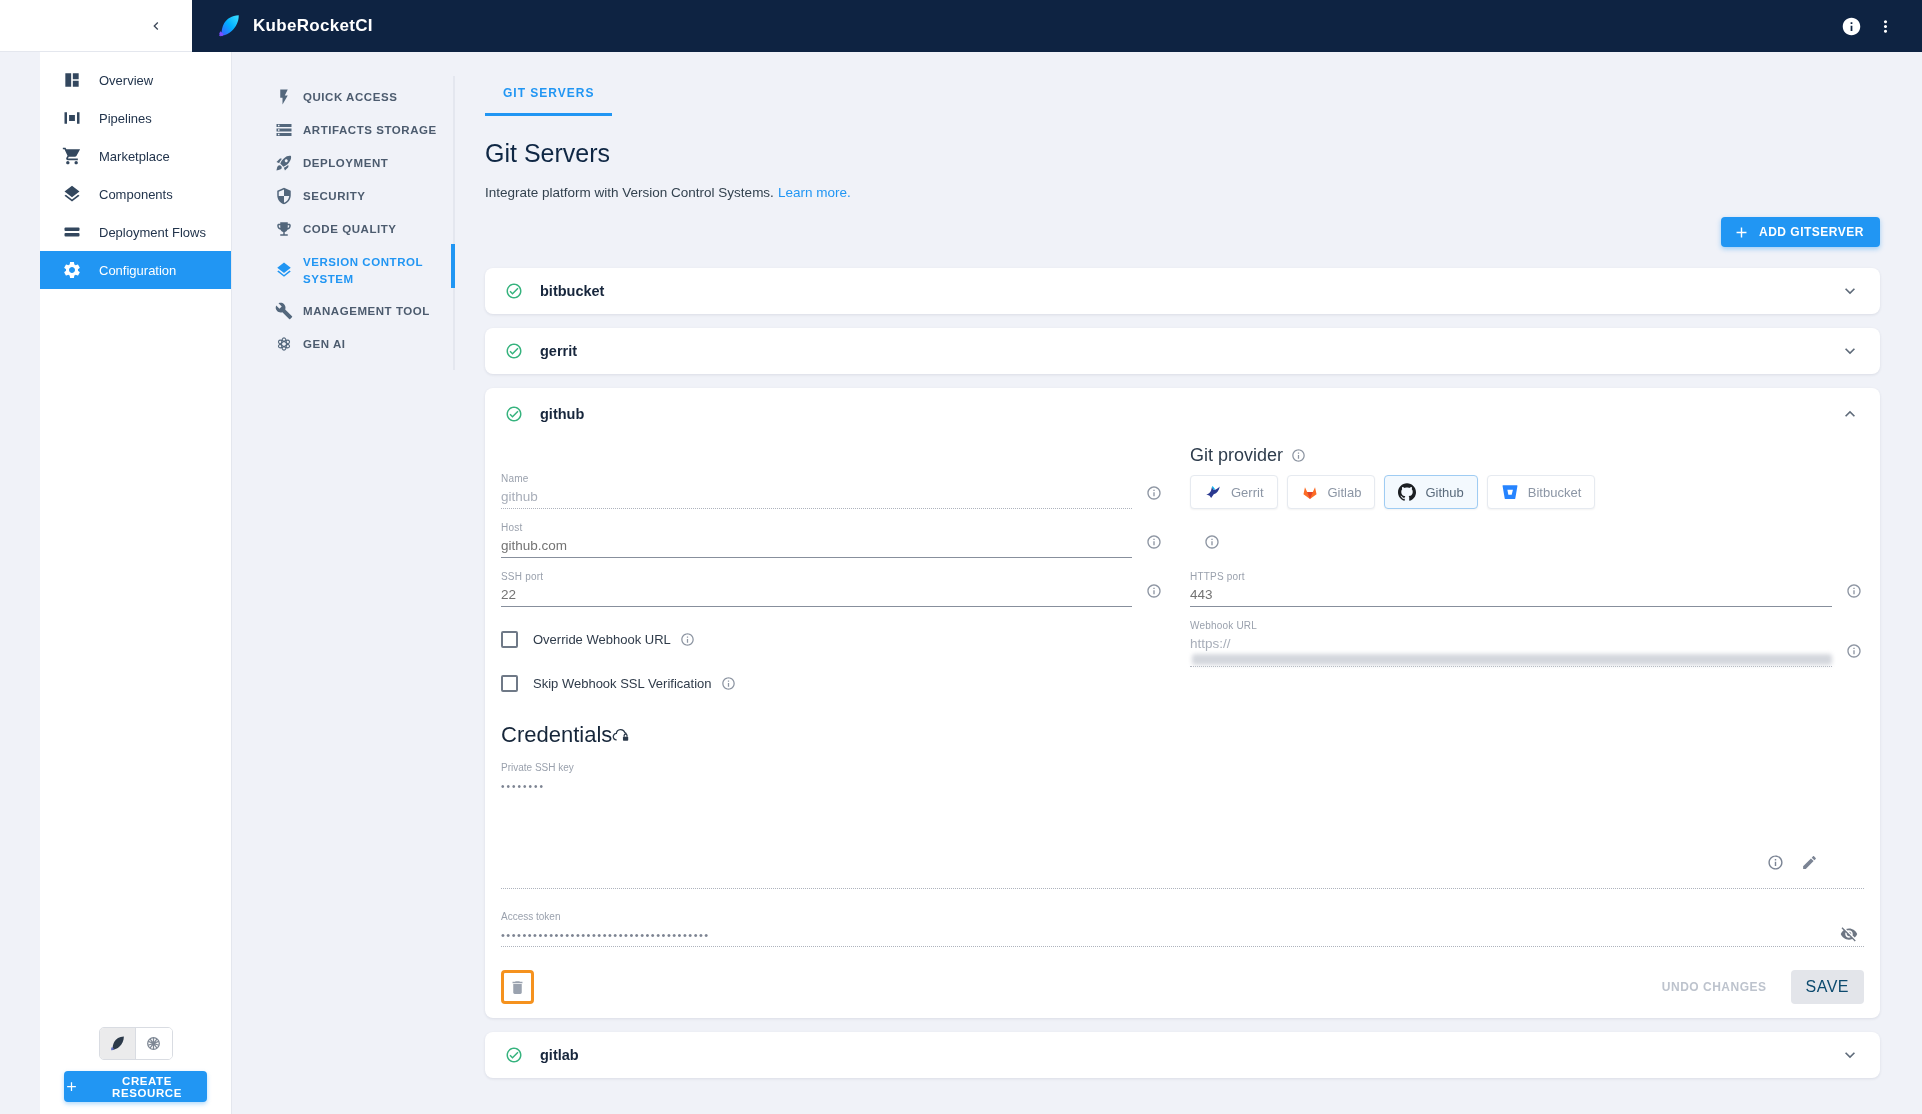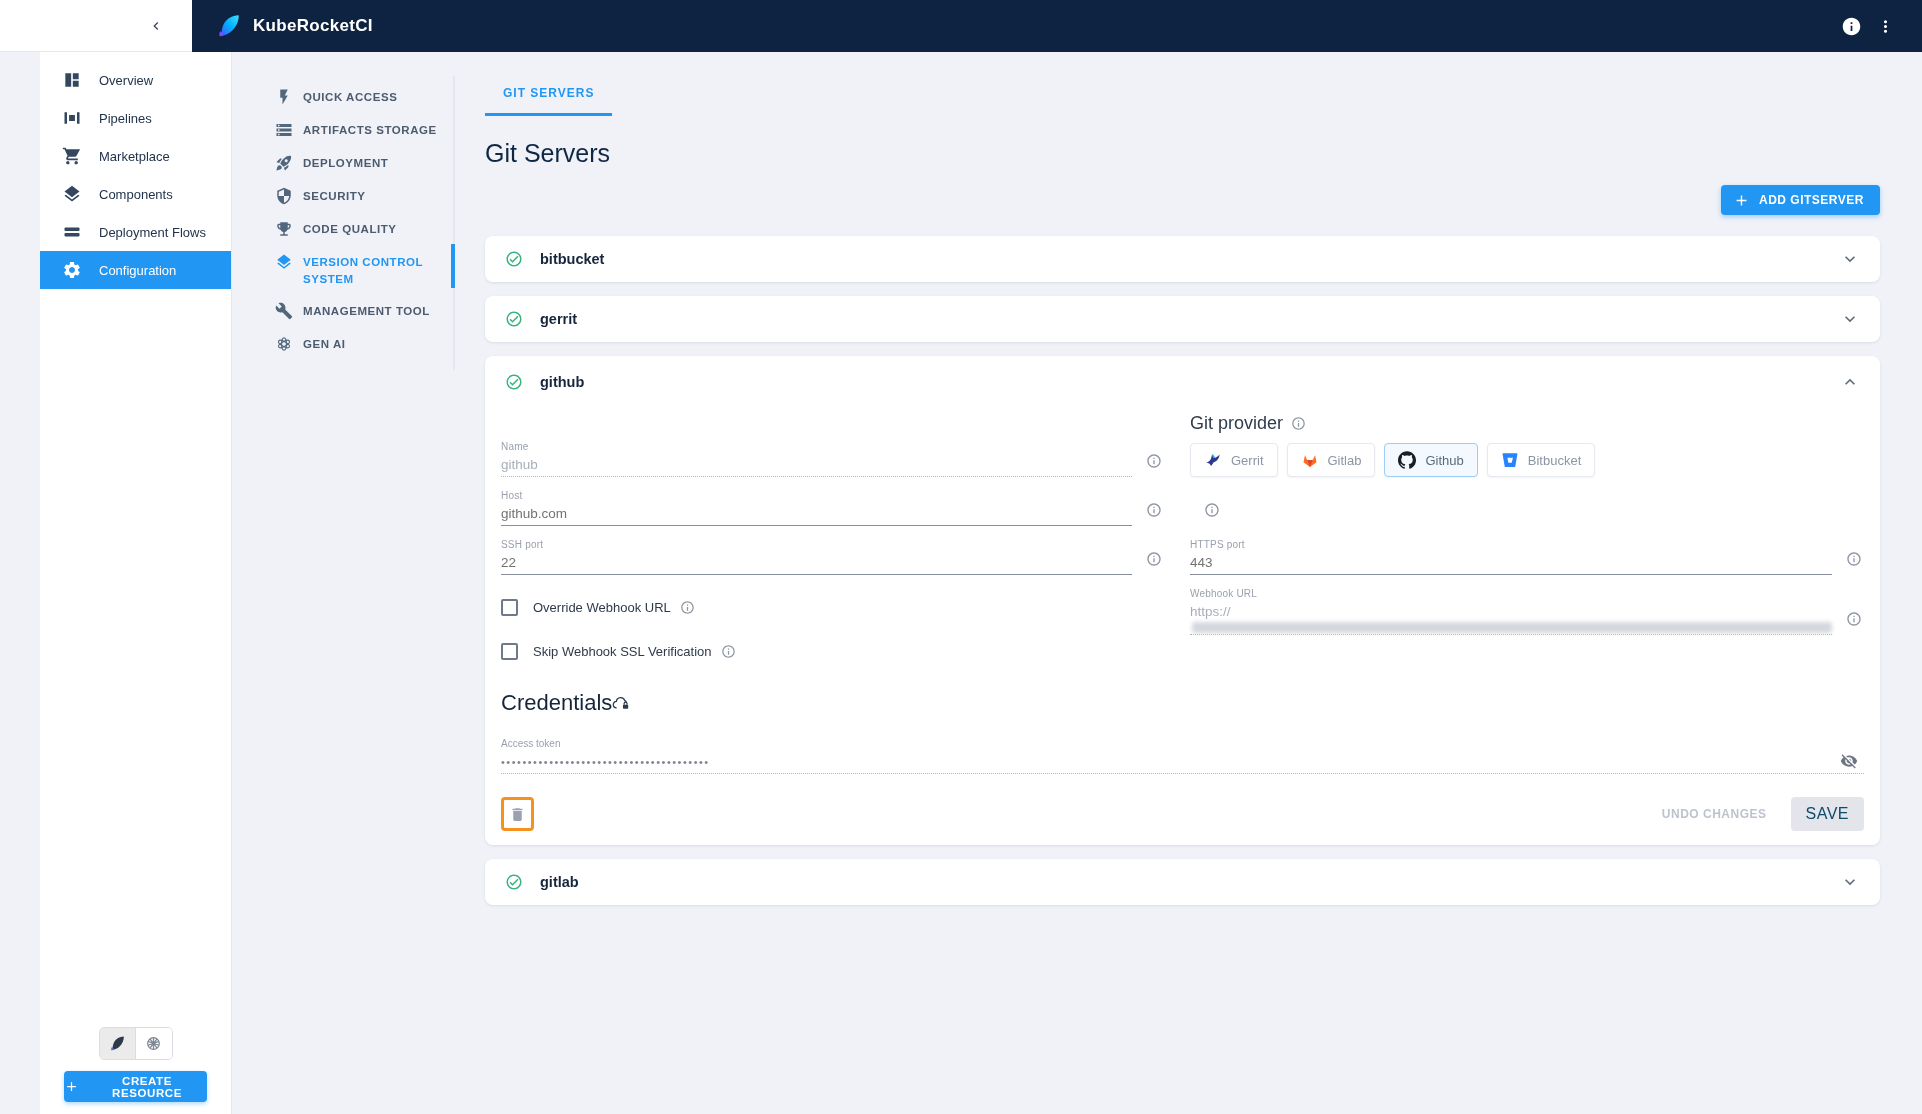--- a/index.html
+++ b/index.html
@@ -62,21 +62,21 @@
   
   .content-wrap { flex:1; display:flex; position:relative; }
   .confignav { width:223px; flex:none; position:relative; padding-top:29px; }
   .cn-item {
     display:flex; align-items:flex-start; gap:10px; padding:8px 14px 8px 43px;
     cursor:pointer; color:#53677c;
   }
   .cn-item .lbl {
     font-size:11.5px; font-weight:700; letter-spacing:.55px; color:#4c5b6e; line-height:1.45;
   }
-  .cn-item.active, .cn-item.active .lbl { color:#2196f3; }
+  .cn-item.active, .cn-item.active .lbl { color:#2196f3;align-items:center; }
   .cn-icon { width:18px; height:18px; flex:none; margin-top:-1px; }
   .cn-divider { position:absolute; right:0; top:24px; height:294px; width:2px; background:#e4e7ef; }
   .cn-indicator { position:absolute; right:0; top:192px; height:44px; width:4px; background:#2196f3; }
 
   
   .main { flex:1; padding:19px 42px 0 30px; overflow:hidden; }
   .tabbar { display:flex; }
   .tab { position:relative; padding:12px 18px 15px; cursor:pointer; }
   .tab .lbl { font-size:12px; font-weight:700; letter-spacing:1px; color:#2196f3; }
   .tab-underline { position:absolute; left:0; right:0; bottom:0; height:3px; background:#2196f3; }
@@ -357,20 +357,23 @@
 
     <main class="main">
       <div class="tabbar">
         <div class="tab">
           <span class="lbl">GIT SERVERS</span>
           <div class="tab-underline"></div>
         </div>
       </div>
 
       <h1 class="page-title">Git Servers</h1>
+      <div class="subtitle">
+        <span>Integrate platform with Version Control Systems.</span><a href="#">Learn more.</a>
+      </div>
 
       <div class="addrow">
         <button class="add-btn">
           <span>
             <svg width="17" height="17" viewBox="0 0 24 24" fill="currentColor">
                 <path d="M19 13h-6v6h-2v-6H5v-2h6V5h2v6h6z"></path>
               </svg>
           </span>
           <span>ADD GITSERVER</span>
         </button>
@@ -572,20 +575,38 @@
               <span>Credentials</span>
               <span class="cred-icon">
                 <svg viewBox="0 0 24 24" width="18" height="18" fill="none" stroke="currentColor" stroke-width="1.7">
                     <path d="M6.2 18.5a4.3 4.3 0 0 1-.4-8.6 5.8 5.8 0 0 1 11.3-1 4.8 4.8 0 0 1 2 1.6"></path>
                     <rect x="14.6" y="14.2" width="7" height="5.6" rx="1" fill="currentColor" stroke="none"></rect>
                     <path d="M16.2 14.2v-1.6a1.9 1.9 0 0 1 3.8 0v1.6"></path>
                   </svg>
               </span>
             </div>
 
+            <div class="sshkey-block">
+              <label>Private SSH key</label>
+              <div class="masked-dots">••••••••</div>
+              <div class="sshkey-space"></div>
+              <div class="dotted-line"></div>
+              <div class="sshkey-icons">
+                <span class="mini-icon">
+                  <svg viewBox="0 0 24 24" fill="currentColor" width="17" height="17">
+                      <path d="M11 7h2v2h-2zm0 4h2v6h-2zm1-9C6.48 2 2 6.48 2 12s4.48 10 10 10 10-4.48 10-10S17.52 2 12 2zm0 18c-4.41 0-8-3.59-8-8s3.59-8 8-8 8 3.59 8 8-3.59 8-8 8z"></path>
+                    </svg>
+                </span>
+                <span class="mini-icon">
+                  <svg viewBox="0 0 24 24" fill="currentColor" width="17" height="17">
+                      <path d="M3 17.25V21h3.75L17.81 9.94l-3.75-3.75L3 17.25zM20.71 7.04c.39-.39.39-1.02 0-1.41l-2.34-2.34c-.39-.39-1.02-.39-1.41 0l-1.83 1.83 3.75 3.75 1.83-1.83z"></path>
+                    </svg>
+                </span>
+              </div>
+            </div>
 
             <div class="token-block">
               <label>Access token</label>
               <div class="masked-dots">•••••••••••••••••••••••••••••••••••••••</div>
               <div class="dotted-line"></div>
               <span class="token-eye">
                 <svg viewBox="0 0 24 24" fill="currentColor" width="18" height="18">
                     <path d="M12 7c2.76 0 5 2.24 5 5 0 .65-.13 1.26-.36 1.83l2.92 2.92c1.51-1.26 2.7-2.89 3.43-4.75-1.73-4.39-6-7.5-11-7.5-1.4 0-2.74.25-3.98.7l2.16 2.16C10.74 7.13 11.35 7 12 7zM2 4.27l2.28 2.28.46.46C3.08 8.3 1.78 10.02 1 12c1.73 4.39 6 7.5 11 7.5 1.55 0 3.03-.3 4.38-.84l.42.42L19.73 22 21 20.73 3.27 3 2 4.27zM7.53 9.8l1.55 1.55c-.05.21-.08.43-.08.65 0 1.66 1.34 3 3 3 .22 0 .44-.03.65-.08l1.55 1.55c-.67.33-1.41.53-2.2.53-2.76 0-5-2.24-5-5 0-.79.2-1.53.53-2.2zm4.31-.78l3.15 3.15.02-.16c0-1.66-1.34-3-3-3l-.17.01z"></path>
                   </svg>
               </span>

